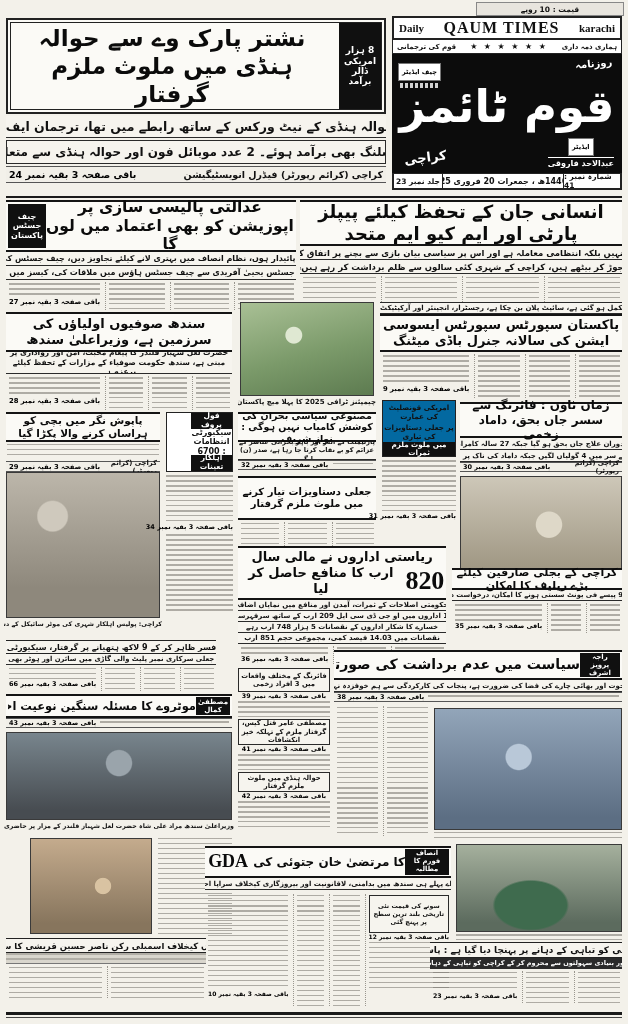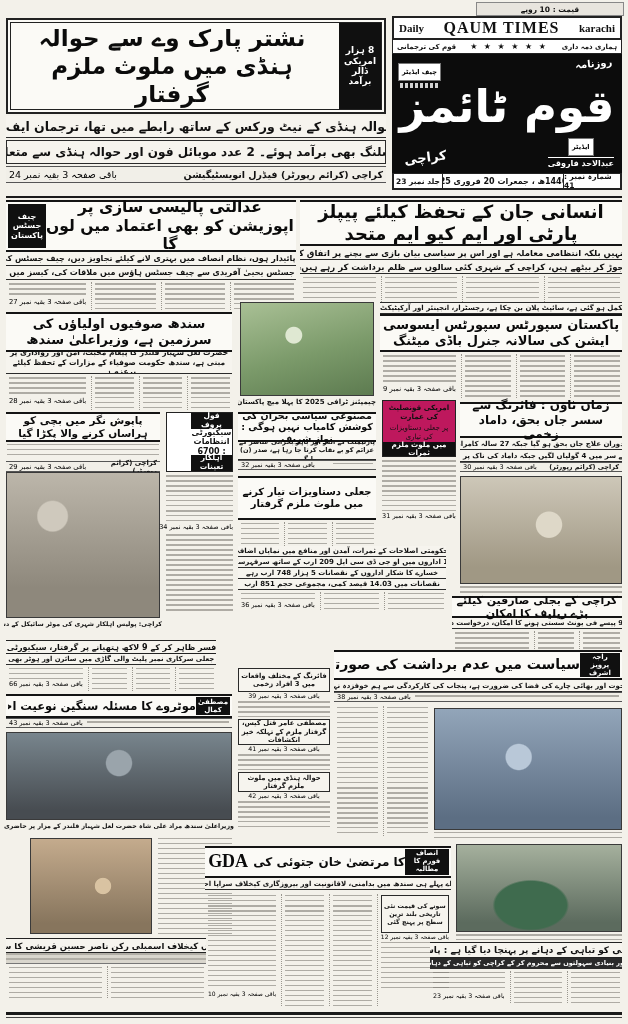--- a/index.html
+++ b/index.html
@@ -20,21 +20,21 @@
   .frame{border:2px solid #222;box-shadow:inset 0 0 0 2px #fbfaf6, inset 0 0 0 3px #222;background:#fbfaf6;box-sizing:border-box;}
   .sub{
     font-weight:bold;text-align:center;border-bottom:1.4px solid #2a2a2a;background:#f6f4ee;
     display:flex;align-items:center;justify-content:center;overflow:hidden;white-space:nowrap;box-sizing:border-box;
   }
   .subbox{border:1.4px solid #2a2a2a;}
   .kick{
     background:#101010;color:#fff;font-weight:bold;text-align:center;
     display:flex;align-items:center;justify-content:center;line-height:1.15;padding:1px 2px;box-sizing:border-box;
   }
-  .more{font-size:7.5px;font-weight:normal;white-space:nowrap;color:#000;}
+  .more{font-size:7.5px;font-weight:bold;white-space:nowrap;color:#000;}
   .byrow{
     display:flex;justify-content:space-between;align-items:center;gap:4px;
     border-top:1px solid #555;border-bottom:1px solid #555;font-size:7.5px;font-weight:bold;
     padding:0 3px;box-sizing:border-box;background:#f1efe8;
   }
   .fill{background:repeating-linear-gradient(to bottom,#76736c 0px,#76736c 1.5px,transparent 1.5px,transparent 5px);opacity:.55;}
   .cols{display:flex;gap:3px;direction:rtl;box-sizing:border-box;}
   .col{flex:1;border-left:1px dotted #9a978f;padding:1px 2px 0 3px;box-sizing:border-box;}
   .col:last-child{border-left:none;}
   .cap{font-size:7px;font-weight:bold;text-align:center;overflow:hidden;white-space:nowrap;color:#111;}
@@ -239,23 +239,23 @@
       <div class="col">
           <div class="fill" style="height:100%;"></div>
         </div>
       <div class="col">
           <div class="fill" style="height:100%;"></div>
         </div>
     </div>
   </div>
 
   <div class="abs" style="left:382px;top:400px;width:74px;">
-    <div style="border:1.5px solid #222;background:#be185d;text-align:center;">
+    <div style="border:1.5px solid #222;background:#0369a1;text-align:center;">
       <div style="font-size:7.2px;font-weight:bold;padding:2px 1px 1px;">امریکی قونصلیٹ کی عمارت</div>
-      <div style="font-size:7.2px;font-weight:normal;padding:1px;">پر جعلی دستاویزات کی تیاری</div>
+      <div style="font-size:7.2px;font-weight:bold;padding:1px;">پر جعلی دستاویزات کی تیاری</div>
       <div class="kick" style="height:14px;font-size:7.2px;">میں ملوث ملزم ثمرات</div>
     </div>
     <div style="height:52px;margin-top:3px;">
         <div class="fill" style="height:100%;"></div>
       </div>
     <div class="more" style="font-size:6.5px;text-align:center;">باقی صفحہ 3 بقیہ نمبر 31</div>
   </div>
 
   <div class="abs" style="left:460px;top:402px;width:162px;">
     <div class="band hl" style="height:36px;font-size:12px;">زمان ٹاؤن : فائرنگ سے سسر جاں بحق، داماد زخمی</div>
@@ -265,39 +265,46 @@
       <span>کراچی (کرائم رپورٹر)</span>
       <span class="more" style="font-size:6.5px;">باقی صفحہ 3 بقیہ نمبر 30</span>
     </div>
   </div>
   <div class="abs photo ph-soldiers" style="left:460px;top:476px;width:162px;height:108px;"></div>
   <div class="abs" style="left:460px;top:586px;width:162px;height:7px;">
       <div class="fill" style="height:100%;"></div>
     </div>
 
   <div class="abs" style="left:238px;top:546px;width:208px;">
+    <div class="band" style="height:54px;flex-direction:column;">
+      <div class="hl" style="font-size:13px;">ریاستی اداروں نے مالی سال</div>
+      <div style="display:flex;align-items:center;justify-content:center;gap:4px;">
+        <span class="hl latin" style="font-size:26px;font-weight:900;">820</span>
+        <span class="hl" style="font-size:13px;">ارب کا منافع حاصل کر لیا</span>
+      </div>
+    </div>
     <div class="sub" style="height:11px;font-size:7px;">حکومتی اصلاحات کے ثمرات، آمدن اور منافع میں نمایاں اضافہ</div>
     <div class="sub" style="height:11px;font-size:7px;">15 اداروں میں او جی ڈی سی ایل 209 ارب کے ساتھ سرفہرست</div>
     <div class="sub" style="height:11px;font-size:7px;">خسارے کا شکار اداروں کے نقصانات 5 ہزار 748 ارب رہے</div>
     <div class="sub" style="height:11px;font-size:7px;">نقصانات میں 14.03 فیصد کمی، مجموعی حجم 851 ارب</div>
     <div class="cols" style="height:18px;margin-top:2px;">
       <div class="col">
           <div class="fill" style="height:100%;"></div>
         </div>
       <div class="col">
           <div class="fill" style="height:100%;"></div>
         </div>
       <div class="col">
           <div class="fill" style="height:8px;"></div>
         <div class="more" style="font-size:6.5px;">باقی صفحہ 3 بقیہ نمبر 36</div>
       </div>
     </div>
   </div>
 
-  <div class="abs" style="left:452px;top:596px;width:170px;">
+  <div class="abs" style="left:452px;top:568px;width:170px;">
     <div class="band hl" style="height:22px;font-size:11px;">کراچی کے بجلی صارفین کیلئے بڑے ریلیف کا امکان</div>
     <div class="sub" style="height:11px;font-size:6.8px;">بجلی 4 روپے 95 پیسے فی یونٹ سستی ہونے کا امکان، درخواست دائر کر دی گئی</div>
     <div class="cols" style="height:30px;margin-top:2px;">
       <div class="col">
           <div class="fill" style="height:100%;"></div>
         </div>
       <div class="col">
           <div class="fill" style="height:100%;"></div>
         </div>
       <div class="col">

